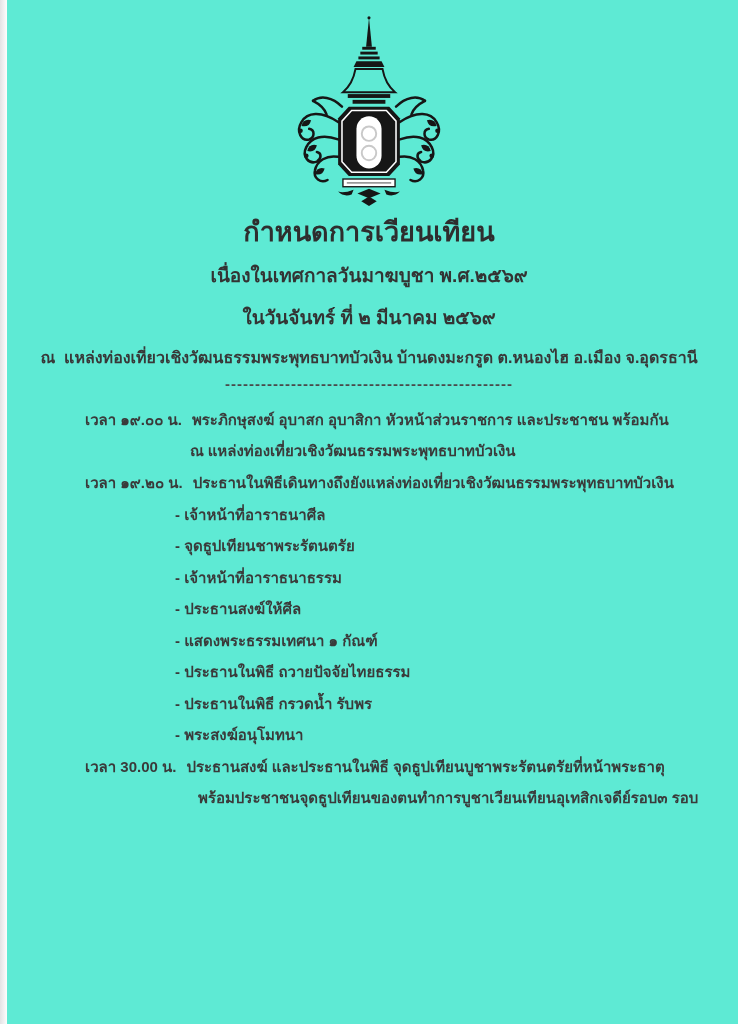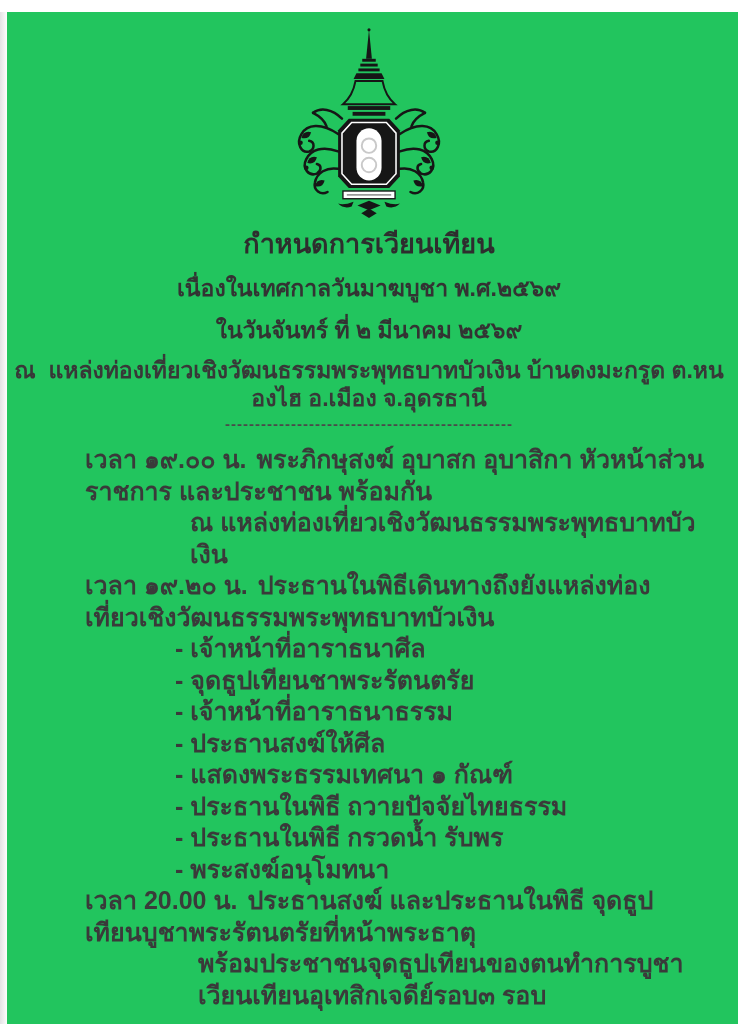--- a/index.html
+++ b/index.html
@@ -11,22 +11,21 @@
     width: 738px;
     height: 1024px;
     overflow: hidden;
     position: relative;
     font-family: "Liberation Sans", "DejaVu Sans", sans-serif;
     color: #333333;
   }
   .page {
     position: absolute;
     inset: 0;
-    background: #22c55e;
-    margin-top: 12px;
+    background: #5eead4;
   }
   .edge-shadow {
     position: absolute;
     left: 0; top: 0; bottom: 0;
     width: 7px;
     background: linear-gradient(to right, #e3e3e5, #fdfdfd);
   }
   .emblem {
     width: 232px;
     margin: 14px auto 0 auto;
@@ -35,59 +34,59 @@
   .title {
     text-align: center;
     font-size: 27px;
     font-weight: 700;
     color: #2e2e2e;
     margin-top: 8px;
     line-height: 34px;
   }
   .sub {
     text-align: center;
-    font-size: 23px;
+    font-size: 19px;
     font-weight: 700;
     color: #333333;
     margin-top: 12px;
     line-height: 30px;
   }
   .loc {
     text-align: center;
-    font-size: 23px;
+    font-size: 16px;
     font-weight: 700;
     color: #383838;
     margin-top: 11px;
     line-height: 28px;
     white-space: pre-wrap;
   }
   .divider {
     text-align: center;
     font-size: 15px;
     font-weight: 700;
     letter-spacing: 1px;
     color: #4a4a4a;
     margin-top: 2px;
     line-height: 20px;
   }
   .sched {
     margin-top: 10px;
     padding-left: 85px;
     padding-right: 34px;
-    font-size: 25px;
+    font-size: 15px;
     font-weight: 600;
     color: #3a3a3a;
   }
   .sched .line {
     line-height: 31.5px;
   }
   .sched .time {
     margin-right: 10px;
   }
-  .sched .cont1 { padding-left: 105px; }
+  .sched .cont1 { padding-left: 105px; font-family: Liberation Serif, serif; }
   .sched .cont2 { padding-left: 113px; }
   .sched .bullet { padding-left: 90px; line-height: 31.5px; }
 </style>
 </head>
 <body>
 
 <div class="page">
   <div class="edge-shadow"></div>
 
   <svg class="emblem" viewBox="0 0 240 200" width="232" height="193" xmlns="http://www.w3.org/2000/svg" aria-hidden="true">
@@ -163,18 +162,18 @@
     <div class="bullet">- เจ้าหน้าที่อาราธนาศีล</div>
     <div class="bullet">- จุดธูปเทียนชาพระรัตนตรัย</div>
     <div class="bullet">- เจ้าหน้าที่อาราธนาธรรม</div>
     <div class="bullet">- ประธานสงฆ์ให้ศีล</div>
     <div class="bullet">- แสดงพระธรรมเทศนา ๑ กัณฑ์</div>
     <div class="bullet">- ประธานในพิธี ถวายปัจจัยไทยธรรม</div>
     <div class="bullet">- ประธานในพิธี กรวดน้ำ รับพร</div>
     <div class="bullet">- พระสงฆ์อนุโมทนา</div>
 
     <div class="line">
-      <span class="time">เวลา 20.00 น.</span><span>ประธานสงฆ์ และประธานในพิธี จุดธูปเทียนบูชาพระรัตนตรัยที่หน้าพระธาตุ</span>
+      <span class="time">เวลา 30.00 น.</span><span>ประธานสงฆ์ และประธานในพิธี จุดธูปเทียนบูชาพระรัตนตรัยที่หน้าพระธาตุ</span>
     </div>
     <div class="line cont2">พร้อมประชาชนจุดธูปเทียนของตนทำการบูชาเวียนเทียนอุเทสิกเจดีย์รอบ๓ รอบ</div>
   </div>
 
 </div>
 
 </body></html>

